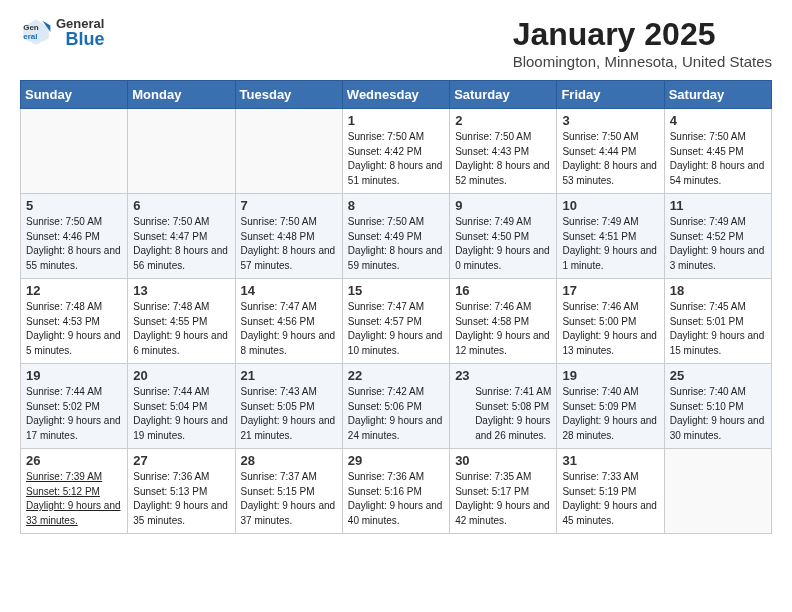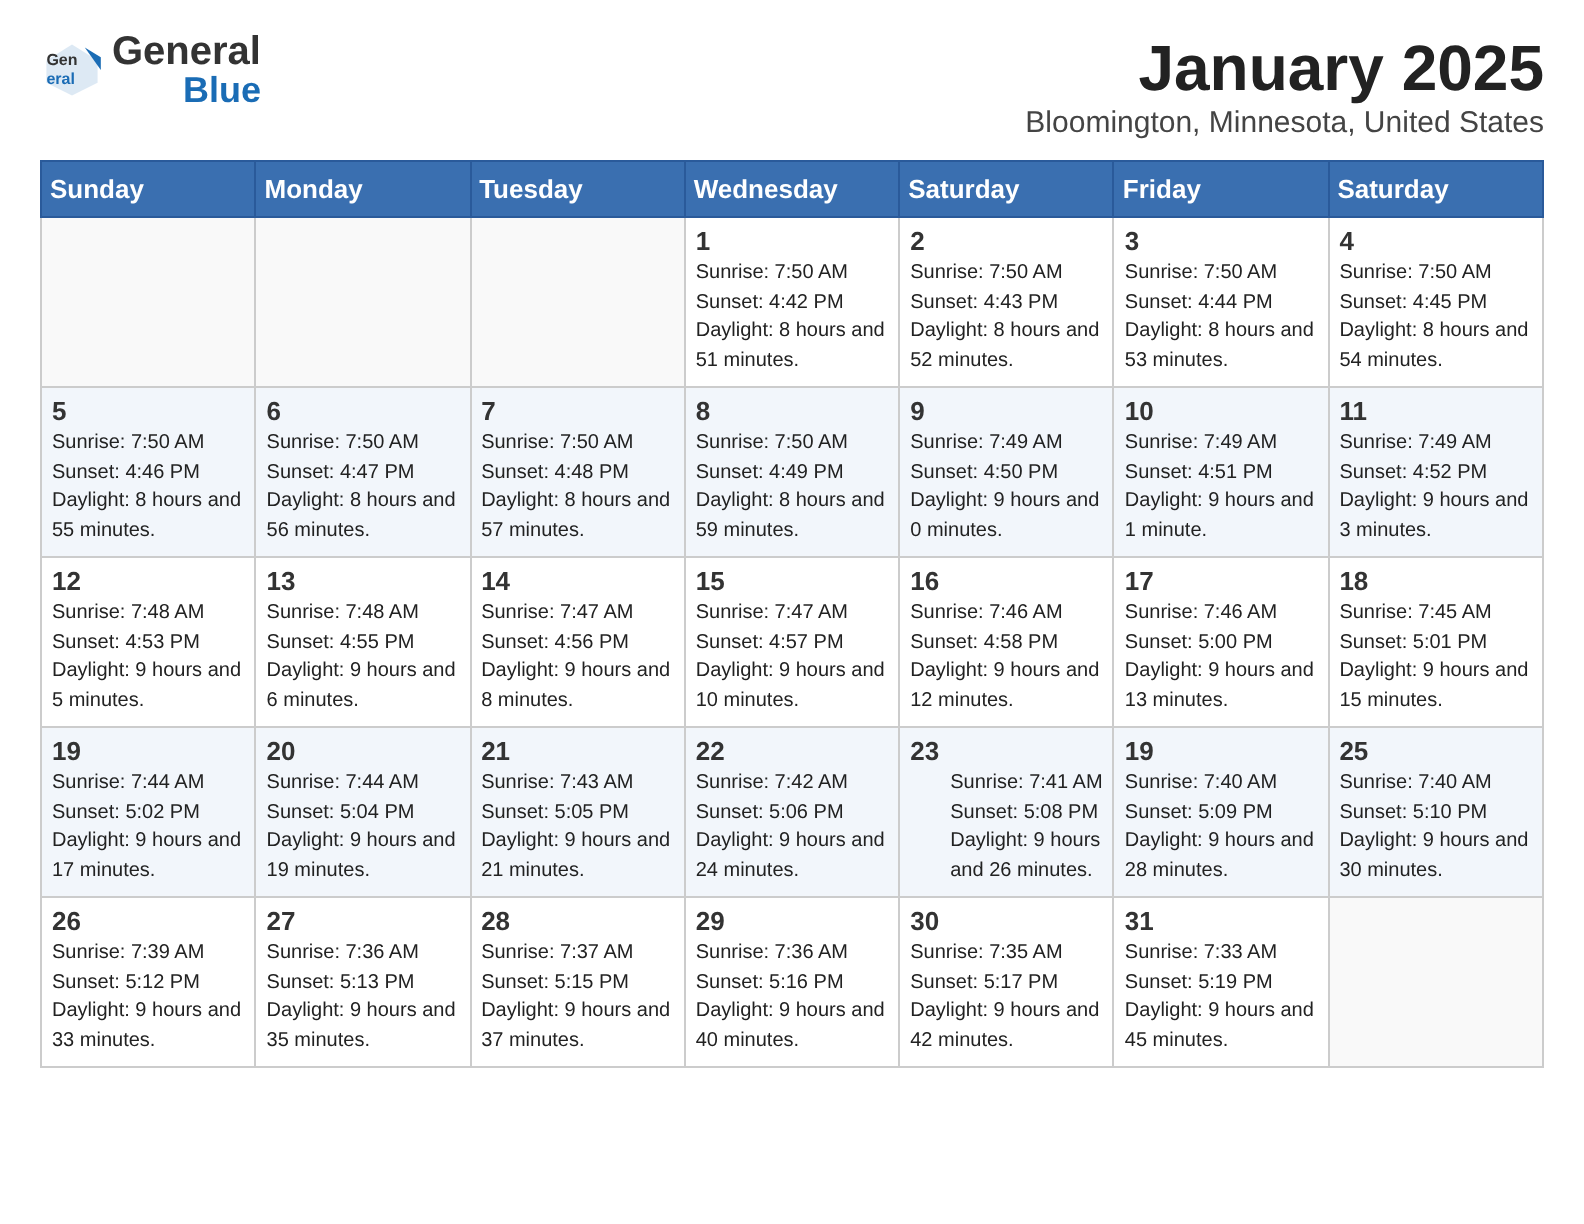--- a/index.html
+++ b/index.html
@@ -21,35 +21,34 @@
       align-items: center;
       gap: 4px;
       text-align: right;
     }
     .logo-text {
       display: flex;
       flex-direction: column;
       line-height: 1;
     }
     .logo-general {
-      font-size: 20px;
+      font-size: 13px;
       font-weight: bold;
       color: #333;
     }
     .logo-blue {
       font-size: 18px;
       font-weight: bold;
       color: #1a6cb5;
     }
     .logo-icon {
       width: 32px;
       height: 32px;
     }
     .title-block {
-      text-align: right;
     }
     .month-title {
       font-size: 32px;
       font-weight: bold;
       color: #222;
     }
     .location-title {
       font-size: 15px;
       color: #444;
     }
@@ -292,21 +291,21 @@
         <td>
           <span class="day-num">25</span>
           <div class="day-info" style="white-space: pre-line;">Sunrise: 7:40 AM
 Sunset: 5:10 PM
 Daylight: 9 hours and 30 minutes.</div>
         </td>
       </tr>
       <tr>
         <td>
           <span class="day-num">26</span>
-          <div class="day-info" style="white-space: pre-line;">Sunrise: 7:39 AM
+          <div class="day-info" style="white-space: pre-line; text-decoration: underline;">Sunrise: 7:39 AM
 Sunset: 5:12 PM
 Daylight: 9 hours and 33 minutes.</div>
         </td>
         <td>
           <span class="day-num">27</span>
           <div class="day-info" style="white-space: pre-line;">Sunrise: 7:36 AM
 Sunset: 5:13 PM
 Daylight: 9 hours and 35 minutes.</div>
         </td>
         <td>

